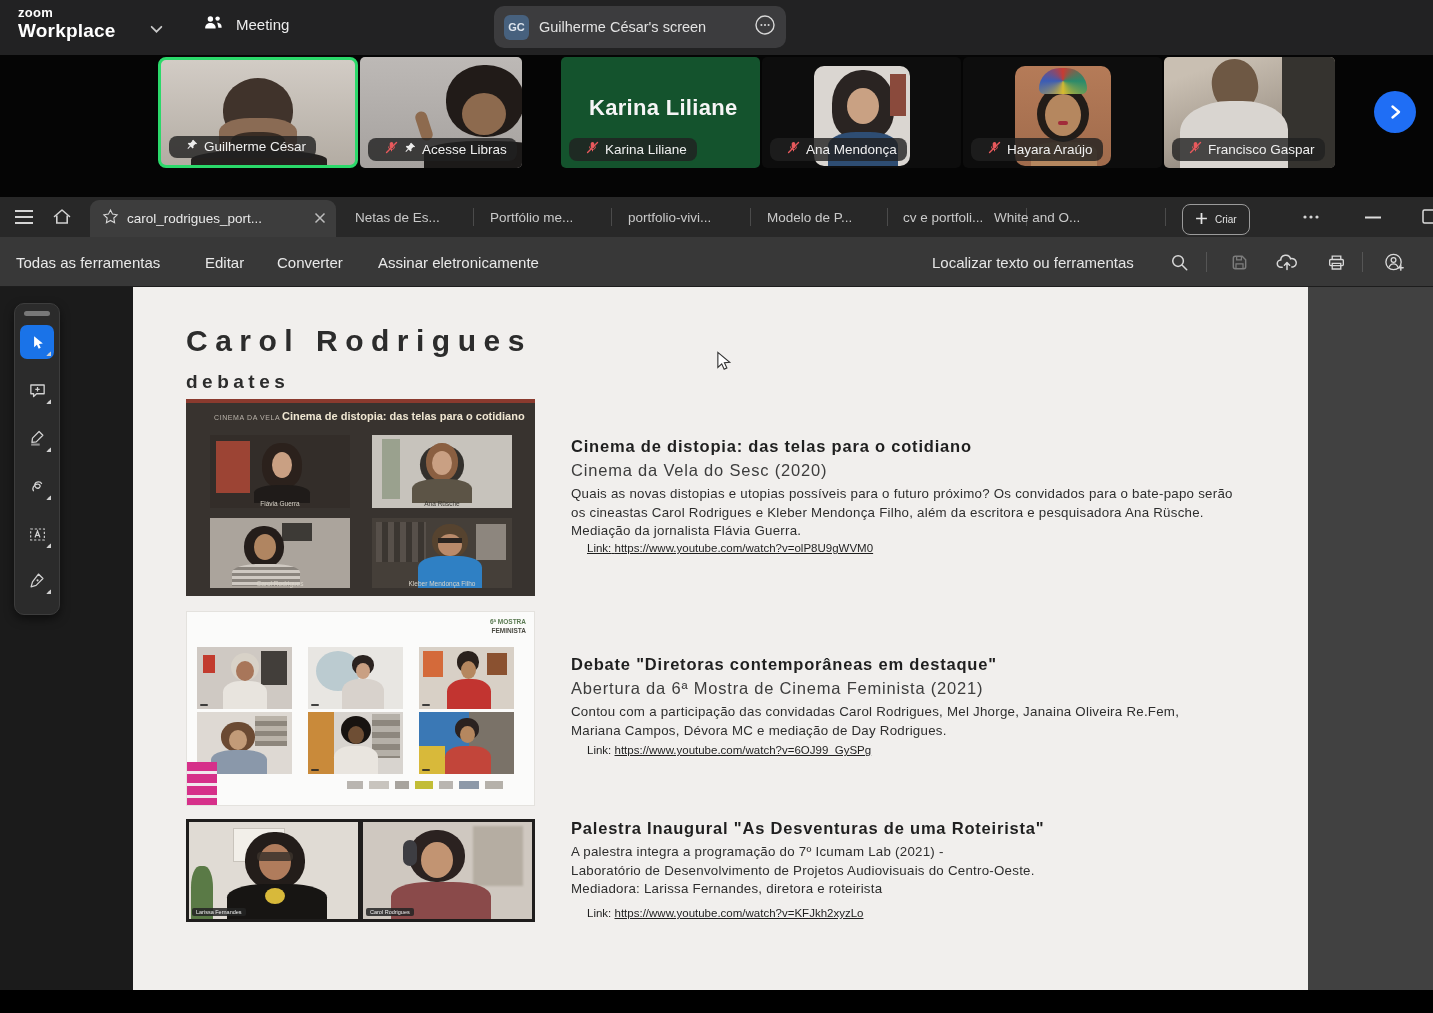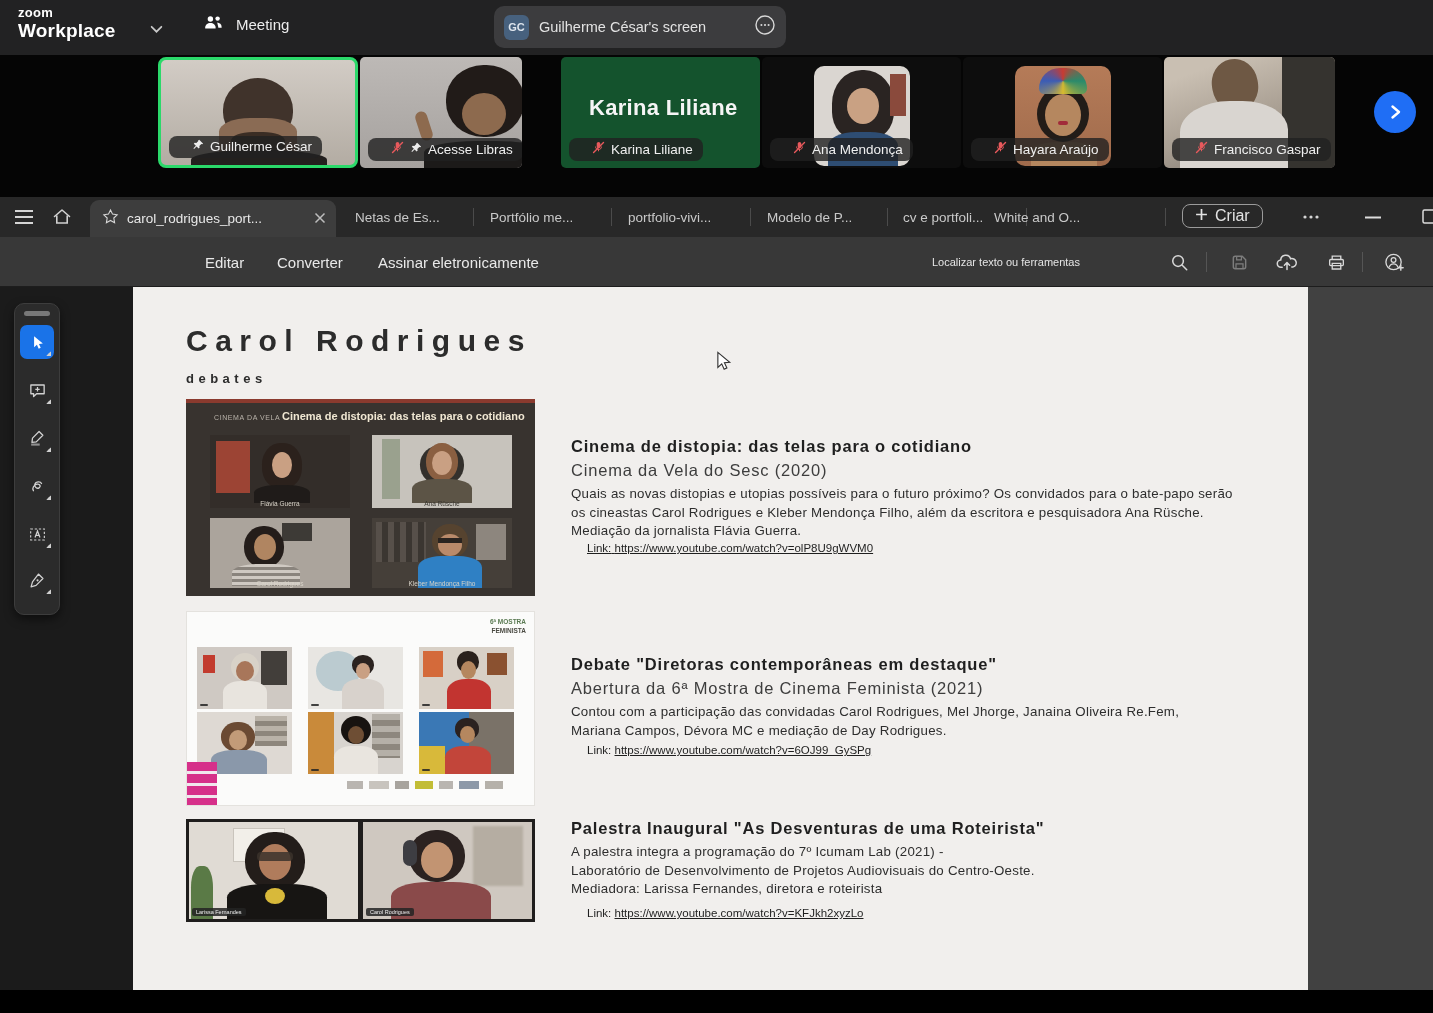--- a/index.html
+++ b/index.html
@@ -19,62 +19,62 @@
               display:flex;align-items:center;gap:10px;padding:0 10px;}
   .gc-badge{width:25px;height:25px;border-radius:6px;background:#47617e;color:#dfe6ee;font-size:11px;font-weight:700;
             display:flex;align-items:center;justify-content:center;}
   .share-label{color:#e2e2e2;font-size:14.5px;flex:1;}
 
   
   .share-region{position:absolute;left:0;top:55px;width:1433px;height:142px;background:#050505;}
   .vtile{position:absolute;top:2px;height:111px;background:#0e0e0e;border-radius:5px;overflow:hidden;}
   .vtile.active{border:3px solid #2bd96a;border-radius:8px;}
   .vlabel{position:absolute;left:8px;bottom:7px;display:flex;align-items:center;gap:6px;
-          background:rgba(32,32,32,.8);border-radius:8px;padding:3px 10px 4px 23px;color:#efefef;font-size:13.5px;white-space:nowrap;}
+          background:rgba(32,32,32,.8);border-radius:8px;padding:3px 10px 4px 17px;color:#efefef;font-size:13.5px;white-space:nowrap;}
   .bigname{position:absolute;left:28px;top:38px;color:#f5f5f5;font-size:22px;font-weight:700;letter-spacing:.3px;}
   .avatar-sq{position:absolute;left:50%;top:9px;transform:translateX(-50%);width:96px;height:100px;border-radius:10px;overflow:hidden;}
   .next-btn{position:absolute;left:1374px;top:36px;width:42px;height:42px;border-radius:50%;
             display:flex;align-items:center;justify-content:center;}
 
   
   .tabbar{position:absolute;left:0;top:197px;width:1433px;height:40px;background:#282828;}
   .tab-active{position:absolute;left:90px;top:3px;width:246px;height:37px;background:#3d3d3d;border-radius:9px 9px 0 0;
               display:flex;align-items:center;gap:8px;padding:0 10px 0 12px;}
   .tab-active .t-title{color:#e8e8e8;font-size:13.5px;flex:1;white-space:nowrap;overflow:hidden;}
   .tab{position:absolute;top:0;height:40px;display:flex;align-items:center;color:#c9c9c9;font-size:13.5px;white-space:nowrap;}
   .tabsep{position:absolute;top:11px;width:1px;height:18px;background:#4b4b4b;}
-  .criar-btn{position:absolute;left:1182px;top:7px;height:24px;border:1.5px solid #9b9b9b;border-radius:8px;
-             display:flex;align-items:center;gap:7px;padding:0 12px;color:#e3e3e3;font-size:16px;}
+  .criar-btn{position:absolute;left:1182px;top:7px;height:31px;border:1.5px solid #9b9b9b;border-radius:8px;
+             display:flex;align-items:center;gap:7px;padding:0 12px;color:#e3e3e3;font-size:10px;}
   .win-ctl{position:absolute;top:0;height:40px;display:flex;align-items:center;justify-content:center;color:#dcdcdc;}
 
   .toolbar{position:absolute;left:0;top:237px;width:1433px;height:50px;background:#383838;border-bottom:1px solid #1d1d1d;}
   .menu-item{position:absolute;top:0;height:50px;display:flex;align-items:center;color:#e9e9e9;font-size:15px;white-space:nowrap;}
   .tb-ico{position:absolute;top:14px;width:22px;height:22px;display:flex;align-items:center;justify-content:center;}
   .tb-sep{position:absolute;top:15px;width:1px;height:20px;background:#555;}
-  .search-lab{position:absolute;top:0;height:50px;display:flex;align-items:center;color:#e5e5e5;font-size:11px;}
+  .search-lab{position:absolute;top:0;height:50px;display:flex;align-items:center;color:#e5e5e5;font-size:15px;}
 
   
   .viewer{position:absolute;left:0;top:287px;width:1433px;height:703px;background:#1b1b1b;}
   .page{position:absolute;left:133px;top:0;width:1175px;height:703px;background:#f1efed;}
   .right-rail{position:absolute;left:1308px;top:0;width:125px;height:703px;background:#414141;}
   .bottom-bar{position:absolute;left:0;top:990px;width:1433px;height:23px;background:#000;}
 
   
   .palette{position:absolute;left:14px;top:16px;width:46px;height:312px;background:#2b2b2b;border:1px solid #3d3d3d;
            border-radius:10px;box-shadow:0 4px 10px rgba(0,0,0,.5);}
   .pal-handle{position:absolute;left:9px;top:7px;width:26px;height:5px;border-radius:3px;background:#787878;}
   .tool{position:absolute;left:5px;width:34px;height:34px;border-radius:7px;display:flex;align-items:center;justify-content:center;}
   .tool.active{background:#1a73e8;}
   .tool .fly{position:absolute;right:3px;bottom:3px;width:0;height:0;
              border-left:4px solid transparent;border-top:4px solid transparent;border-right:4px solid #cfcfcf;border-bottom:4px solid #cfcfcf;
              transform:scale(.6);transform-origin:bottom right;border-radius:1px;}
 
   
   .doc-title{position:absolute;left:186px;top:324px;font-size:30px;font-weight:700;letter-spacing:7.5px;color:#2c2c2c;}
-  .doc-section{position:absolute;left:186px;top:371px;font-size:13px;font-weight:700;letter-spacing:4.5px;color:#2c2c2c;}
+  .doc-section{position:absolute;left:186px;top:371px;font-size:19px;font-weight:700;letter-spacing:4.5px;color:#2c2c2c;}
   .e-title{position:absolute;font-size:16.5px;font-weight:700;letter-spacing:.8px;color:#1f1f1f;white-space:nowrap;}
   .e-sub{position:absolute;font-size:16.5px;font-weight:400;letter-spacing:.8px;color:#3d3d3d;white-space:nowrap;}
   .e-body{position:absolute;font-size:13.3px;line-height:18.6px;letter-spacing:.25px;color:#2e2e2e;white-space:pre-line;}
   .e-link{position:absolute;font-size:11.5px;color:#1f1f1f;white-space:nowrap;padding-left:16px;}
   .e-link .url{text-decoration:underline;}
   .e-link.all-underline{text-decoration:underline;}
 
   .thumb{position:absolute;left:186px;width:349px;overflow:hidden;}
   .cam{position:absolute;overflow:hidden;}
   .cam-label{position:absolute;left:50%;transform:translateX(-50%);bottom:1px;font-size:6.5px;color:#d8d3c8;white-space:nowrap;}
@@ -290,20 +290,23 @@
         </svg>
     </div>
     <div class="win-ctl" style="left:1420px;width:20px;">
       <svg width="16" height="16" viewBox="0 0 16 16">
           <rect x="1" y="1" width="13" height="13" rx="1.5" fill="none" stroke="#dcdcdc" stroke-width="1.5"></rect>
         </svg>
     </div>
   </div>
 
   <div class="toolbar">
+    <div class="menu-item" style="left:16px;">
+        <span>Todas as ferramentas</span>
+      </div>
     <div class="menu-item" style="left:205px;">
         <span>Editar</span>
       </div>
     <div class="menu-item" style="left:277px;">
         <span>Converter</span>
       </div>
     <div class="menu-item" style="left:378px;">
         <span>Assinar eletronicamente</span>
       </div>
 

